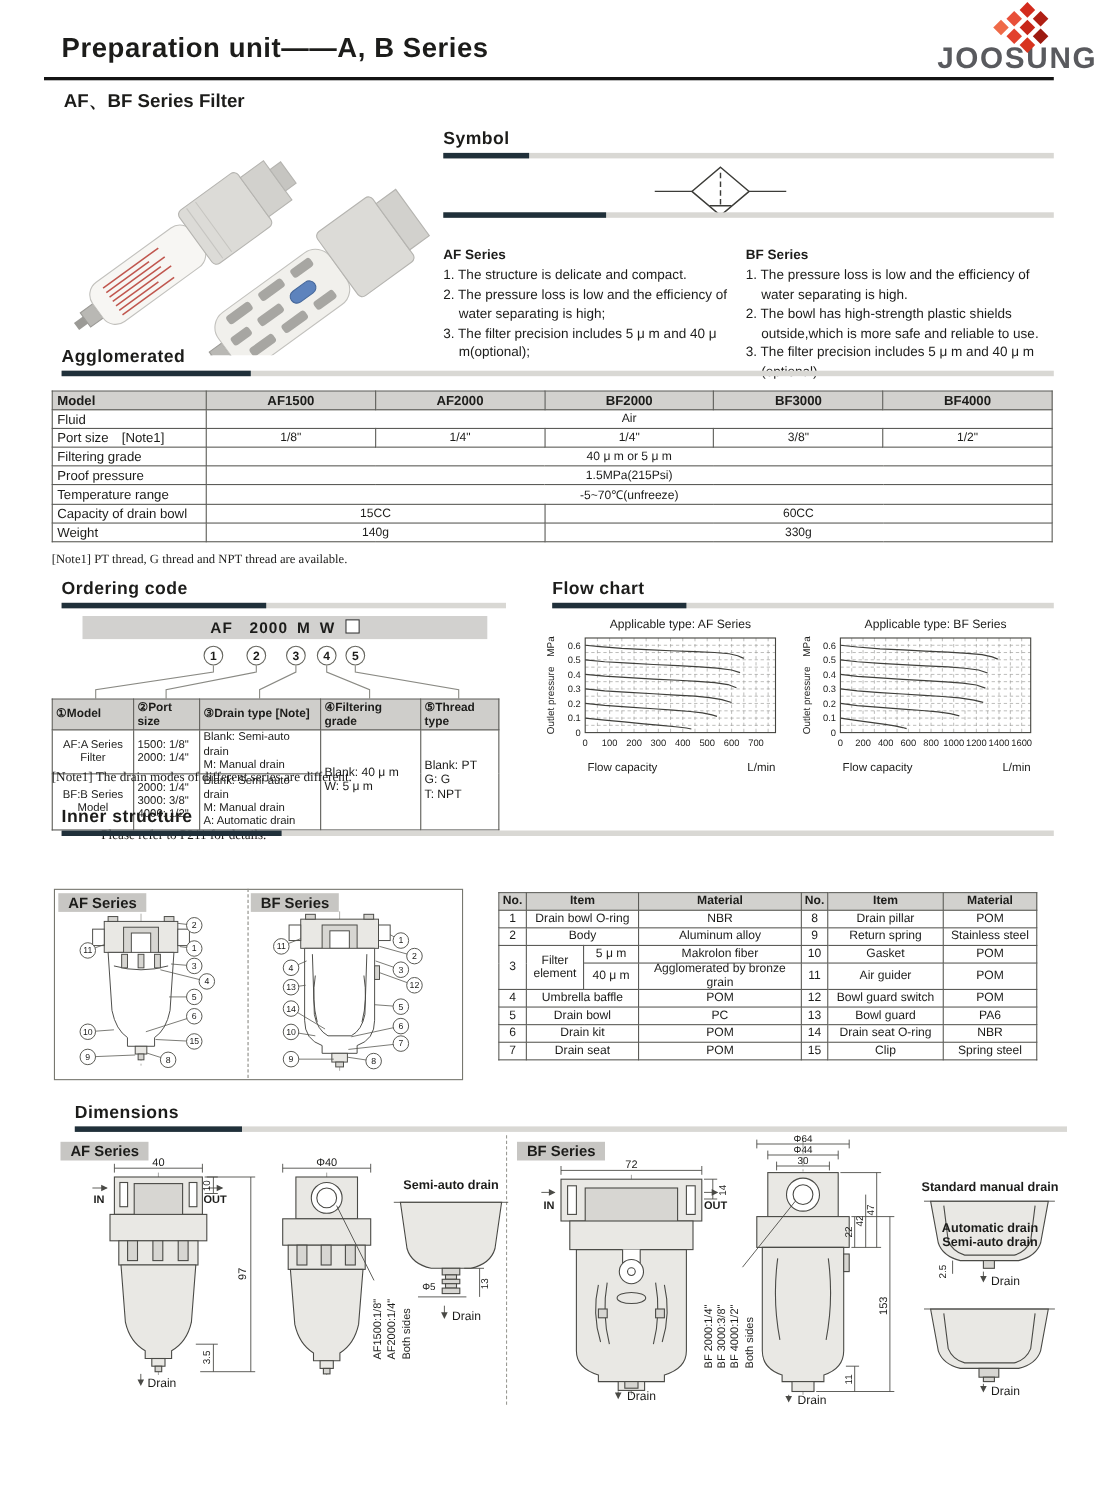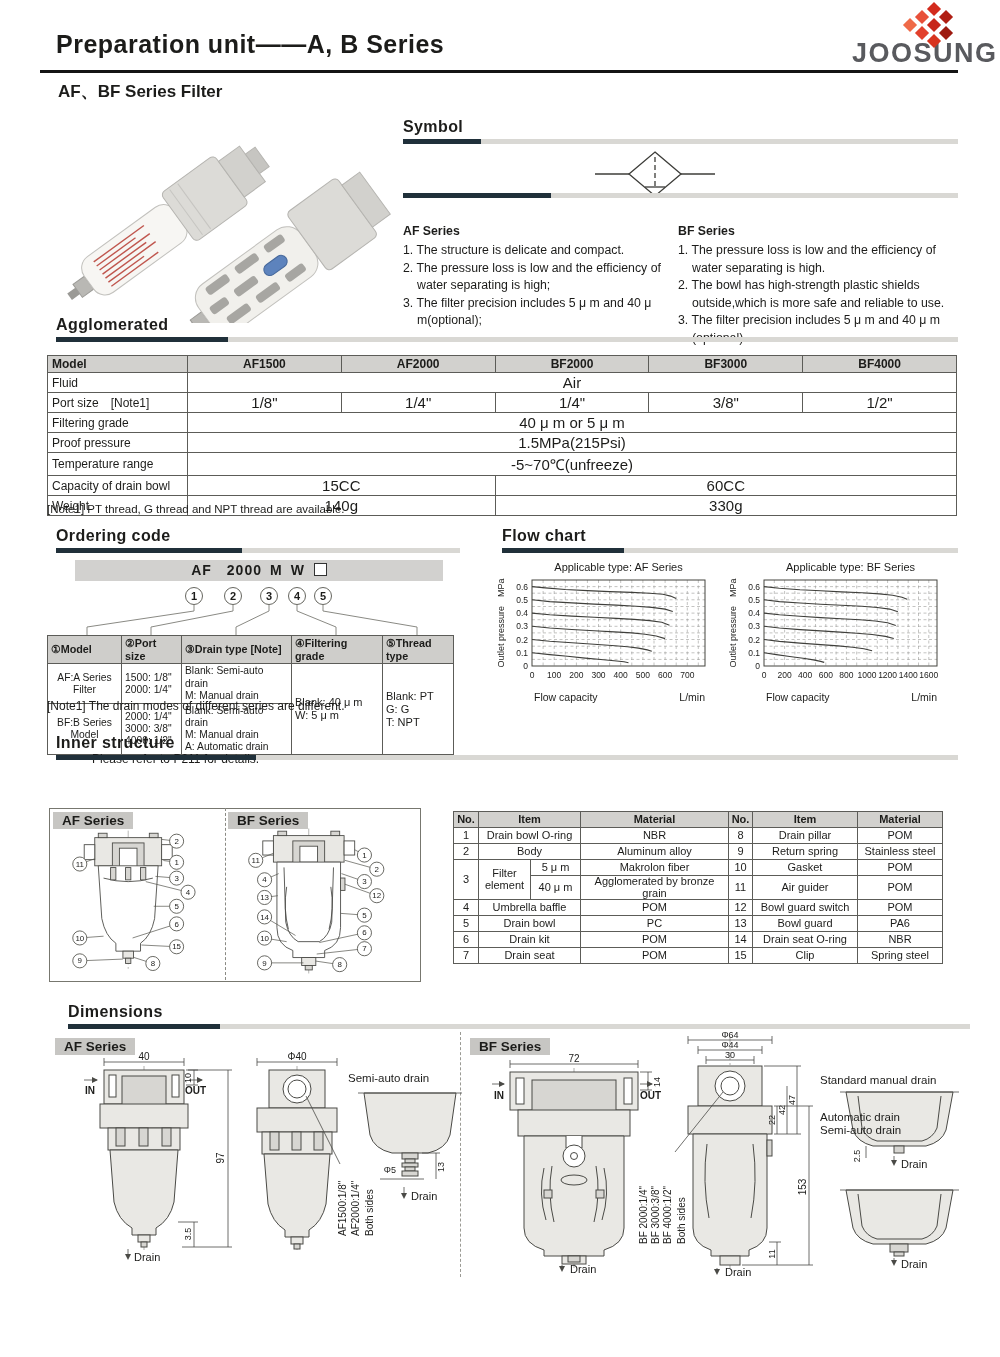--- a/index.html
+++ b/index.html
@@ -13,42 +13,42 @@
   .subtitle{position:absolute;left:58px;top:80px;font-size:17px;font-weight:bold;}
   .sec{position:absolute;}
   .sec h2{margin:0;font-size:16px;font-weight:bold;letter-spacing:.4px;}
   .bar{height:5px;background:#d9d8d4;position:relative;margin-top:3px;}
   .bar i{position:absolute;left:0;top:0;height:100%;background:#20303a;}
   .feat{position:absolute;font-size:12.3px;line-height:1.42;}
   .feat .t{font-weight:bold;margin-bottom:2px;}
   .feat .it{padding-left:14px;text-indent:-14px;}
   table{border-collapse:collapse;}
   .spec{position:absolute;left:47px;top:355px;width:910px;table-layout:fixed;}
-  .spec td,.spec th{border:1px solid #5c5c58;font-size:15px;padding:1px 4px;height:13px;}
+  .spec td,.spec th{border:1px solid #5c5c58;font-size:11px;padding:1px 4px;height:13px;}
   .spec th{background:#d2d1ce;font-size:12px;}
   .spec .c{text-align:center;}
   .spec .lab{font-size:12px;text-align:left;}
-  .note{position:absolute;font-size:11.5px;}
+  .note{position:absolute;font-size:11.5px;font-family:Liberation Serif, serif;}
   .codebar{position:absolute;left:75px;top:560px;width:368px;height:21px;background:#d2d1cf;
     text-align:center;font-weight:bold;font-size:14px;line-height:21px;letter-spacing:1px;}
   .sq{display:inline-block;width:11px;height:11px;border:1.6px solid #333;margin-left:9px;vertical-align:-1px;background:#fff;}
   .ord{position:absolute;left:47px;top:635px;table-layout:fixed;}
   .ord td,.ord th{border:1px solid #5c5c58;font-size:10.3px;padding:1px 3px;vertical-align:middle;line-height:1.18;}
   .ord th{background:#cfcecb;text-align:left;font-size:10.8px;}
   .pre{white-space:pre-line;}
   .cen{text-align:center;}
   .parts{position:absolute;left:453px;top:811px;table-layout:fixed;}
   .parts td,.parts th{border:1px solid #5c5c58;font-size:11px;text-align:center;padding:0 2px;height:15px;line-height:1.05;}
   .parts th{background:#d2d1ce;}
   .small{font-size:8.3px;}
   .chip{position:absolute;background:#c7c6c3;font-weight:bold;font-size:13.5px;padding:1px 9px;}
   .innerbox{position:absolute;left:49px;top:808px;width:370px;height:172px;border:1px solid #77776f;}
   .innerdiv{position:absolute;left:225px;top:808px;height:172px;border-left:1px dashed #8a8a84;}
   .dimsep{position:absolute;left:460px;top:1032px;height:245px;border-left:1px dashed #9a9a94;}
-  .dimtitle{position:absolute;font-size:11.5px;text-align:left;line-height:1.15;}
+  .dimtitle{position:absolute;font-size:11.5px;text-align:center;line-height:1.15;font-weight:bold;}
   svg text{font-family:"Liberation Sans",sans-serif;fill:#1c1c1a;}
   .fig{stroke:#4a4a46;fill:none;stroke-width:1;}
   .figf{fill:#e9e8e4;stroke:#4a4a46;stroke-width:1;}
   .figf2{fill:#d7d6d2;stroke:#4a4a46;stroke-width:1;}
   .figw{fill:#fff;stroke:#4a4a46;stroke-width:1;}
   .cl{stroke:#8a8a86;stroke-width:.7;stroke-dasharray:8,3,2,3;fill:none;}
   .dim{stroke:#4a4a46;stroke-width:.8;fill:none;}
   .dt{font-size:10px;}
   .dt9{font-size:9px;}
   .dt11{font-size:11px;}

